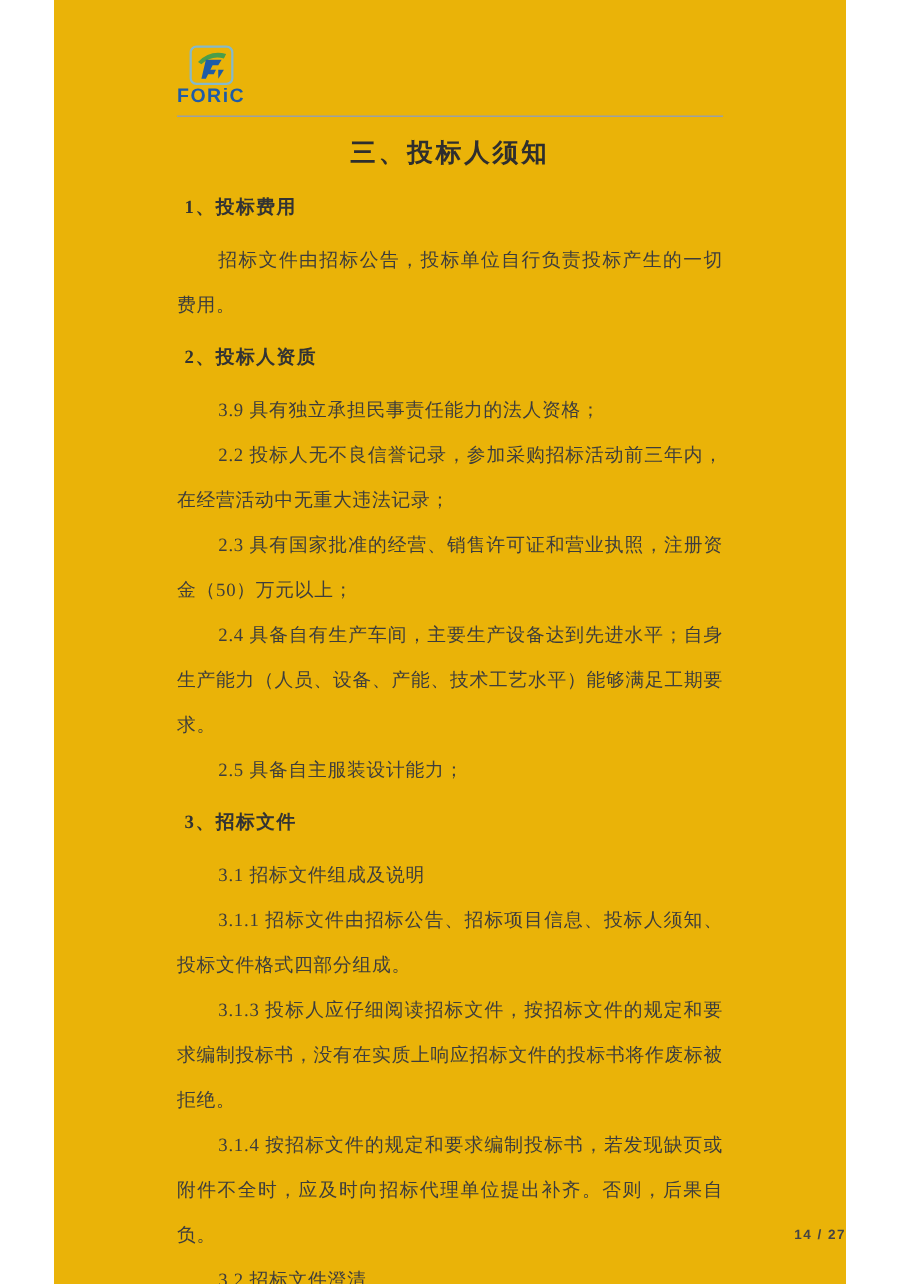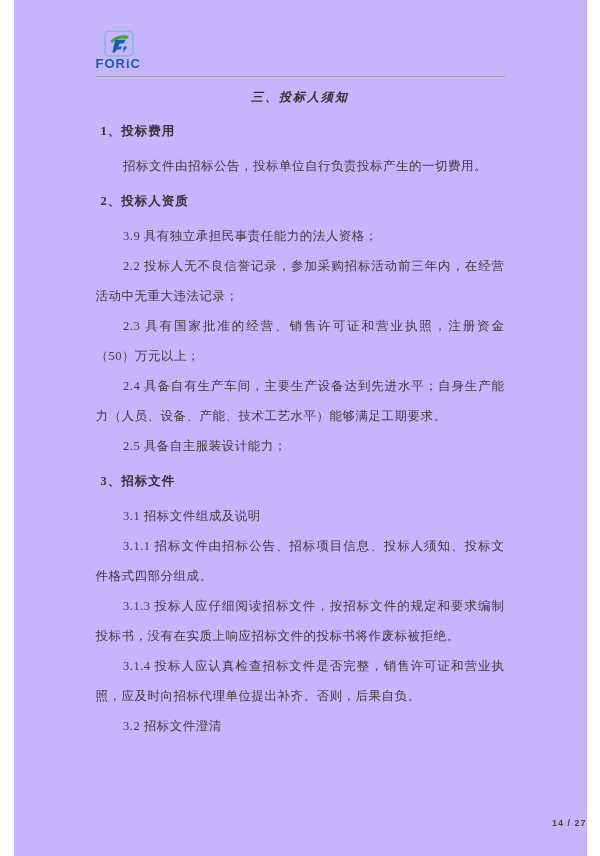--- a/index.html
+++ b/index.html
@@ -1,20 +1,20 @@
 <!DOCTYPE html>
 <html lang="zh"><head>
 <meta charset="utf-8">
 <style>
   html,body{margin:0;padding:0;background:#ffffff;}
   .page{
     position:relative;
-    width:573px;height:856px;
+    width:528px;height:856px;
     margin:0 auto;
-    background:#c4b5fd;
+    background:#eab308;
     font-family:"Liberation Serif","DejaVu Serif",serif;
     color:#3a3a3a;
     overflow:hidden;
     box-sizing:border-box;
   }
   .content{
     position:absolute;
     left:82px;right:82px;top:30px;
   }
   
@@ -32,25 +32,24 @@
   }
   .header-rule{
     border:none;
     border-top:1.5px solid #9aa0a4;
     margin:4px 0 0 0;
   }
   
   .doc-title{
     margin:12px 0 10px 0;
     text-align:center;
-    font-size:12px;
+    font-size:17px;
     font-weight:bold;
     color:#2e2e2e;
     letter-spacing:2px;
-    font-style:italic;
   }
   
   .sections{margin-top:8px;}
   .sec-heading{
     margin:5px;
     font-size:12.5px;
     font-weight:bold;
     color:#333333;
     line-height:30px;
     letter-spacing:1px;
@@ -104,20 +103,20 @@
         <h2 class="sec-heading">2、投标人资质</h2>
         <p class="para">3.9 具有独立承担民事责任能力的法人资格；</p>
         <p class="para">2.2 投标人无不良信誉记录，参加采购招标活动前三年内，在经营活动中无重大违法记录；</p>
         <p class="para">2.3 具有国家批准的经营、销售许可证和营业执照，注册资金（50）万元以上；</p>
         <p class="para">2.4 具备自有生产车间，主要生产设备达到先进水平；自身生产能力（人员、设备、产能、技术工艺水平）能够满足工期要求。</p>
         <p class="para">2.5 具备自主服装设计能力；</p>
         <h2 class="sec-heading">3、招标文件</h2>
         <p class="para">3.1 招标文件组成及说明</p>
         <p class="para">3.1.1 招标文件由招标公告、招标项目信息、投标人须知、投标文件格式四部分组成。</p>
         <p class="para">3.1.3 投标人应仔细阅读招标文件，按招标文件的规定和要求编制投标书，没有在实质上响应招标文件的投标书将作废标被拒绝。</p>
-        <p class="para">3.1.4 投标人应认真检查招标文件是否完整，销售许可证和营业执照，应及时向招标代理单位提出补齐。否则，后果自负。</p>
+        <p class="para">3.1.4 按招标文件的规定和要求编制投标书，若发现缺页或附件不全时，应及时向招标代理单位提出补齐。否则，后果自负。</p>
         <p class="para">3.2 招标文件澄清</p>
       </div>
 
   </div>
 
   <div class="footer">14 / 27</div>
 </div>
 
 </body></html>

